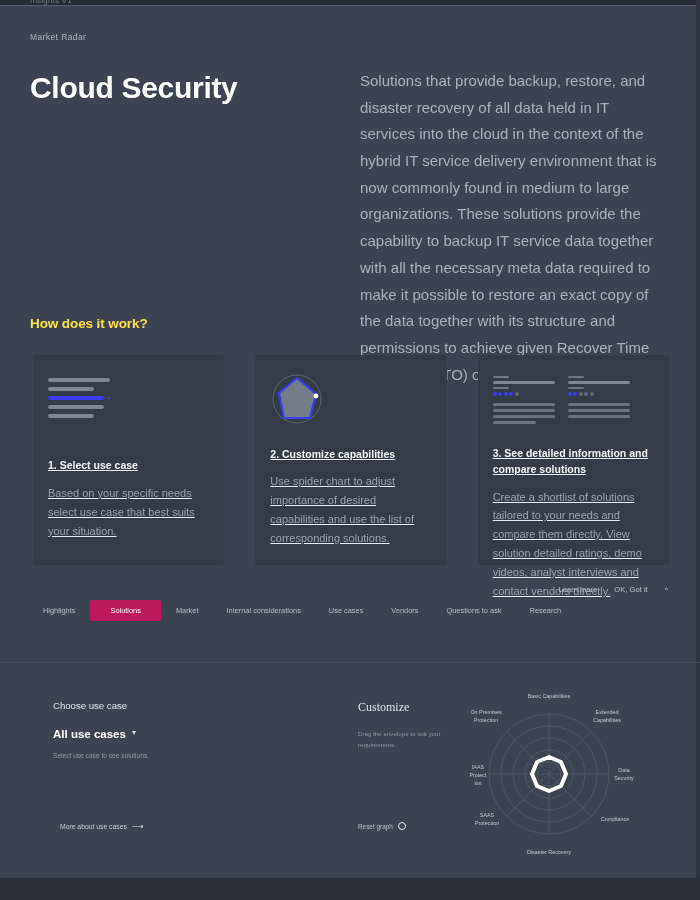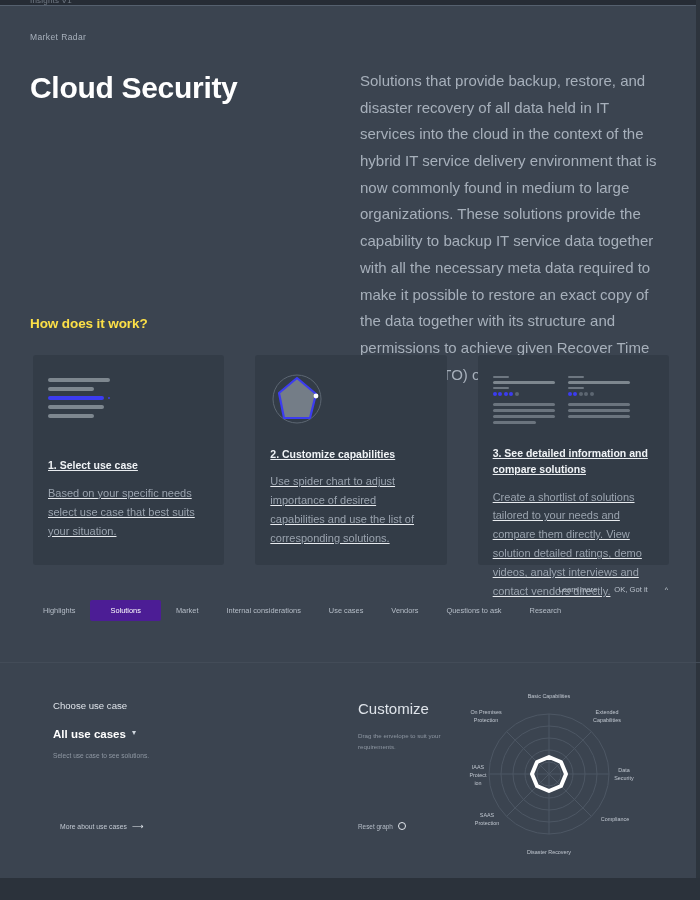--- a/index.html
+++ b/index.html
@@ -119,21 +119,21 @@
   .tabs {
     position: absolute; left: 30px; top: 599px;
     width: 636px; height: 22px;
     display: flex; align-items: center; gap: 2px;
   }
   .tab {
     font-size: 7.4px; color: #b6bec8;
     padding: 6px 13px; border-radius: 2px;
     white-space: nowrap;
   }
-  .tab.active { background: #4c1d95; color: #ffffff; padding: 6px 20px; }
+  .tab.active { background: #be185d; color: #ffffff; padding: 6px 20px; }
 
   .tabs-rule {
     position: absolute; left: 0; top: 662px; width: 700px; height: 1px;
     background: #434c58;
   }
 
   
   .lower { position: absolute; left: 0; top: 672px; width: 700px; height: 206px; }
 
   .choose {
@@ -148,21 +148,21 @@
   .choose-hint { font-size: 6.6px; color: #8e97a2; margin-top: 12px; }
 
   .more-link {
     position: absolute; left: 60px; top: 150px;
     font-size: 6.8px; color: #c3cad3;
     display: flex; align-items: center; gap: 5px;
   }
   .arrow-ico { font-size: 8px; color: #dfe4ea; }
 
   .customize { position: absolute; left: 358px; top: 28px; width: 100px; }
-  .customize-label { font-size: 15px; color: #dfe4ea; margin-bottom: 14px; }
+  .customize-label { font-size: 12px; color: #dfe4ea; margin-bottom: 14px; font-family: Liberation Serif, serif; }
   .customize-hint { font-size: 6.2px; line-height: 1.7; color: #8e97a2; }
 
   .reset-row {
     position: absolute; left: 358px; top: 150px;
     display: flex; align-items: center; gap: 5px;
     font-size: 6.4px; color: #b6bec8;
   }
   .reset-ico {
     width: 8px; height: 8px; border-radius: 50%;
     border: 1.5px solid #e3e8ee;

